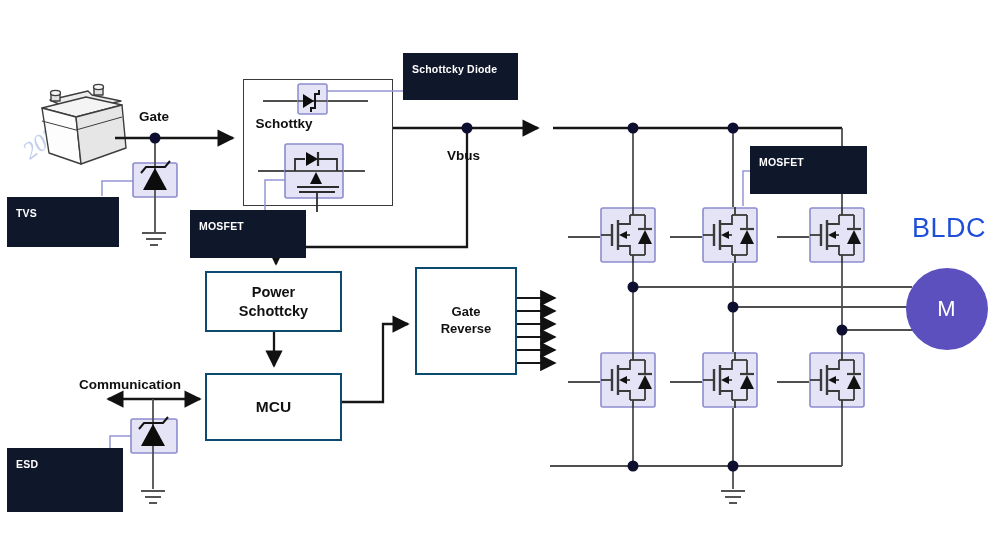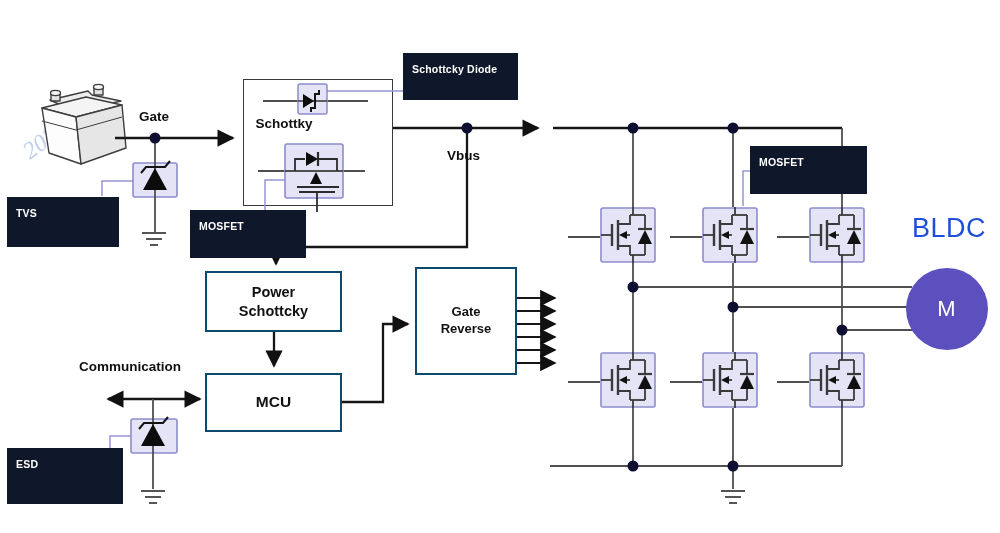--- a/index.html
+++ b/index.html
@@ -25,21 +25,21 @@
 
 <div class="canvas">
 
   <div class="rppbox" style="left:243px;top:79px;width:150px;height:127px;"></div>
 
   <div class="wbox" style="left:205px;top:271px;width:137px;height:61px;font-size:14.5px;">
     <span class="bl">Power</span>
     <span class="bl">Schottcky</span>
   </div>
 
-  <div class="wbox" style="left:205px;top:373px;width:137px;height:59px;font-size:15.5px;">
+  <div class="wbox" style="left:205px;top:373px;width:137px;height:68px;font-size:15.5px;">
     <span class="bl">MCU</span>
   </div>
 
   <div class="wbox" style="left:415px;top:267px;width:102px;height:108px;font-size:13px;">
     <span class="bl">Gate</span>
     <span class="bl">Reverse</span>
   </div>
 
   <svg class="overlay" viewBox="0 0 1000 533">
     <defs>
@@ -181,28 +181,28 @@
     </g>
     <g stroke="#555" stroke-width="2.2">
       <path d="M141,491 H165 M145,497 H161 M149,503 H157"></path>
     </g>
     <g stroke="#555" stroke-width="2.2">
       <path d="M721,491 H745 M725,497 H741 M729,503 H737"></path>
     </g>
   </svg>
 
   <div class="tag" style="left:7px;top:197px;width:112px;height:50px;">TVS</div>
-  <div class="tag" style="left:7px;top:448px;width:116px;height:56px;">ESD</div>
+  <div class="tag" style="left:7px;top:448px;width:116px;height:64px;">ESD</div>
   <div class="tag" style="left:190px;top:210px;width:116px;height:48px;">MOSFET</div>
   <div class="tag" style="left:403px;top:53px;width:115px;height:47px;">Schottcky Diode</div>
   <div class="tag" style="left:750px;top:146px;width:117px;height:48px;">MOSFET</div>
 
   <div class="lbl2" style="left:244px;top:116px;width:80px;">Schottky</div>
   <div class="lbl" style="left:139px;top:109px;">Gate</div>
   <div class="lbl" style="left:447px;top:100px;margin-top:48px;">Vbus</div>
-  <div class="lbl" style="left:79px;top:359px;">Communication</div>
+  <div class="lbl" style="left:79px;top:377px;">Communication</div>
   <div class="bldc">BLDC</div>
 
   <div class="motor">
     <span>M</span>
   </div>
 
 </div>
 
 </body></html>

